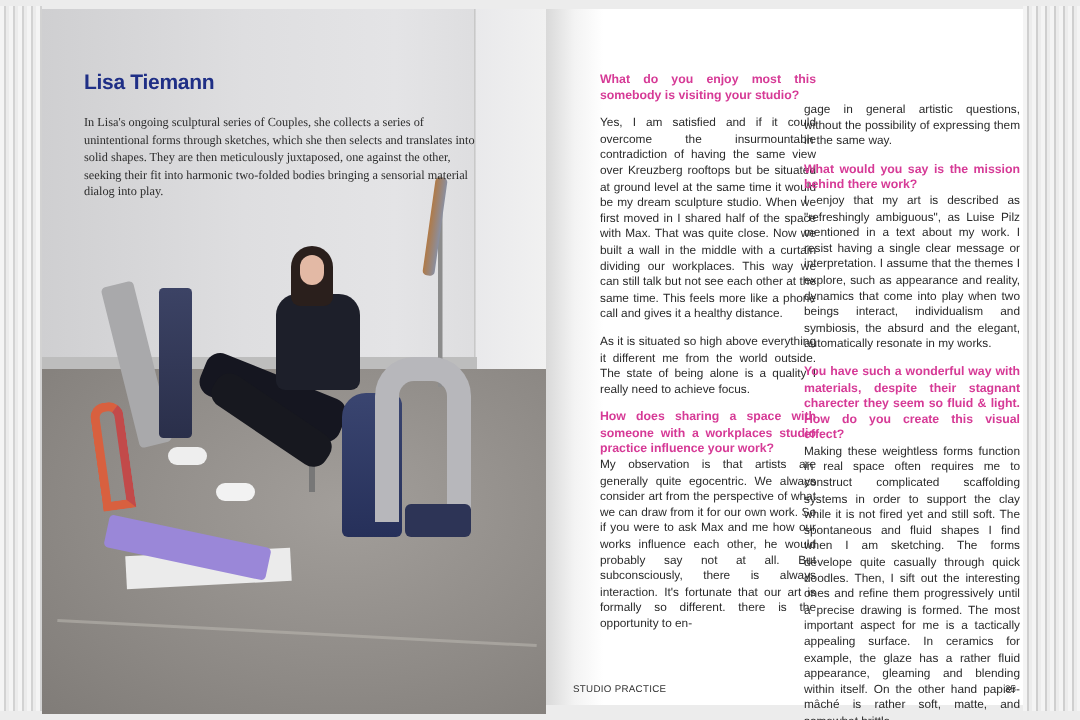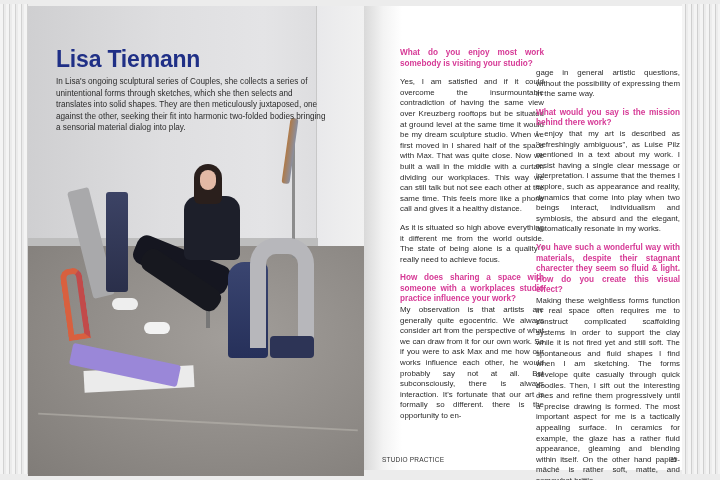--- a/index.html
+++ b/index.html
@@ -18,24 +18,24 @@
   .wall { position: absolute; left: 0; top: 0; width: 100%; height: 245px;
     background: linear-gradient(90deg, #cfcfd1 0%, #dedee0 40%, #e4e4e6 70%, #d8d8da 100%); }
   .wall-right { position: absolute; right: 0; top: 0; width: 48px; height: 260px;
     background: linear-gradient(90deg, #e9e9eb, #f1f1f1); border-left: 1px solid #c8c8c8; }
   .floor { position: absolute; left: 0; top: 240px; width: 100%; height: 230px;
     background: radial-gradient(ellipse at 60% 40%, #a29e9a 0%, #8e8a86 60%, #807c78 100%); }
   .floor-crack { position: absolute; left: 10px; top: 415px; width: 320px; height: 2px;
     background: #b8b4ae; transform: rotate(3deg); opacity: .6; }
   .skirting { position: absolute; left: 0; top: 232px; width: 290px; height: 8px; background: #bdbdbd; }
 
-  .title { position: absolute; left: 28px; top: 40px; font-size: 23px; font-weight: bold;
+  .title { position: absolute; left: 28px; top: 40px; font-size: 14px; font-weight: bold;
     color: #1f2f86; letter-spacing: -0.2px; }
   .intro { position: absolute; left: 28px; top: 70px; width: 270px; font-size: 8.2px;
-    line-height: 11.5px; color: #2c2c2c; }
+    line-height: 11.5px; color: #2c2c2c; font-family: Liberation Serif, serif; }
 
   
   .shape { position: absolute; }
   .wall-piece { left: 258px; top: 112px; width: 8px; height: 66px; background: linear-gradient(90deg,#b07a47,#8a8fa0);
     border-radius: 3px; transform: rotate(8deg); }
   .wall-rod { left: 264px; top: 112px; width: 3px; height: 140px; background: #8c8c8c; }
   .grey-tall { left: 52px; top: 182px; width: 22px; height: 110px; background: #a9a9ab; transform: rotate(-14deg); border-radius: 3px; }
   .navy-tall { left: 78px; top: 186px; width: 22px; height: 100px; background: linear-gradient(#3c4365,#2a2f4a); border-radius: 3px; }
   .orange-wave { left: 36px; top: 262px; width: 22px; height: 72px; border: 6px solid #d8603f; border-right-color: #c24a4a; border-radius: 10px 10px 0 0; transform: rotate(-8deg); }
   .purple-bar { left: 42px; top: 348px; width: 110px; height: 22px; background: #9a87d8; transform: rotate(12deg); border-radius: 3px; }
@@ -97,21 +97,21 @@
   <div class="shape arch-grey"></div>
   <div class="shape blue-block"></div>
 
   <h1 class="title">Lisa Tiemann</h1>
   <p class="intro">In Lisa's ongoing sculptural series of Couples, she collects a series of unintentional forms through sketches, which she then selects and translates into solid shapes. They are then meticulously juxtaposed, one against the other, seeking their fit into harmonic two-folded bodies bringing a sensorial material dialog into play.</p>
 </div>
 
 <div class="right-page">
   <div class="col col1">
     <div class="block">
-      <div class="q">What do you enjoy most work somebody is visiting your studio?</div>
+      <div class="q">What do you enjoy most this somebody is visiting your studio?</div>
     </div>
     <div class="block">
       <div>Yes, I am satisfied and if it could overcome the insurmountable contradiction of having the same view over Kreuzberg rooftops but be situated at ground level at the same time it would be my dream sculpture studio. When we first moved in I shared half of the space with Max. That was quite close. Now we built a wall in the middle with a curtain dividing our workplaces. This way we can still talk but not see each other at the same time. This feels more like a phone call and gives it a healthy distance.</div>
     </div>
     <div class="block">
       <div>As it is situated so high above everything it different me from the world outside. The state of being alone is a quality I really need to achieve focus.</div>
     </div>
     <div class="block">
       <div class="q">How does sharing a space with someone with a workplaces studio practice influence your work?</div>
       <div>My observation is that artists are generally quite egocentric. We always consider art from the perspective of what we can draw from it for our own work. So if you were to ask Max and me how our works influence each other, he would probably say not at all. But subconsciously, there is always interaction. It's fortunate that our art is formally so different. there is the opportunity to en-</div>

